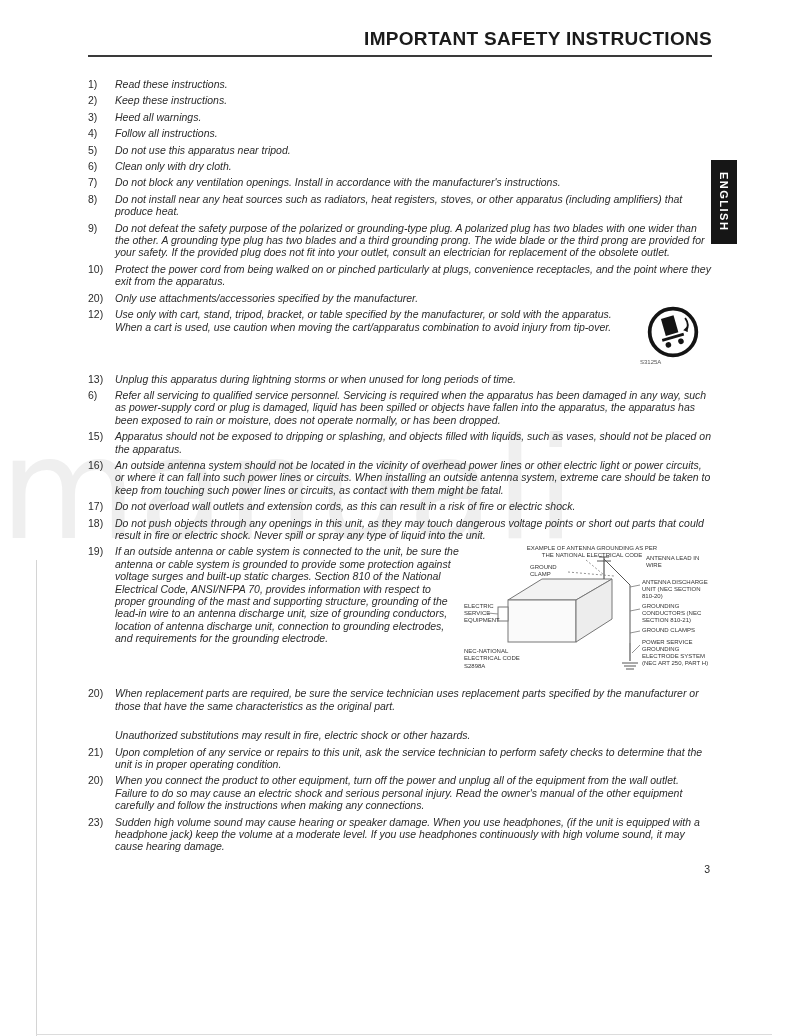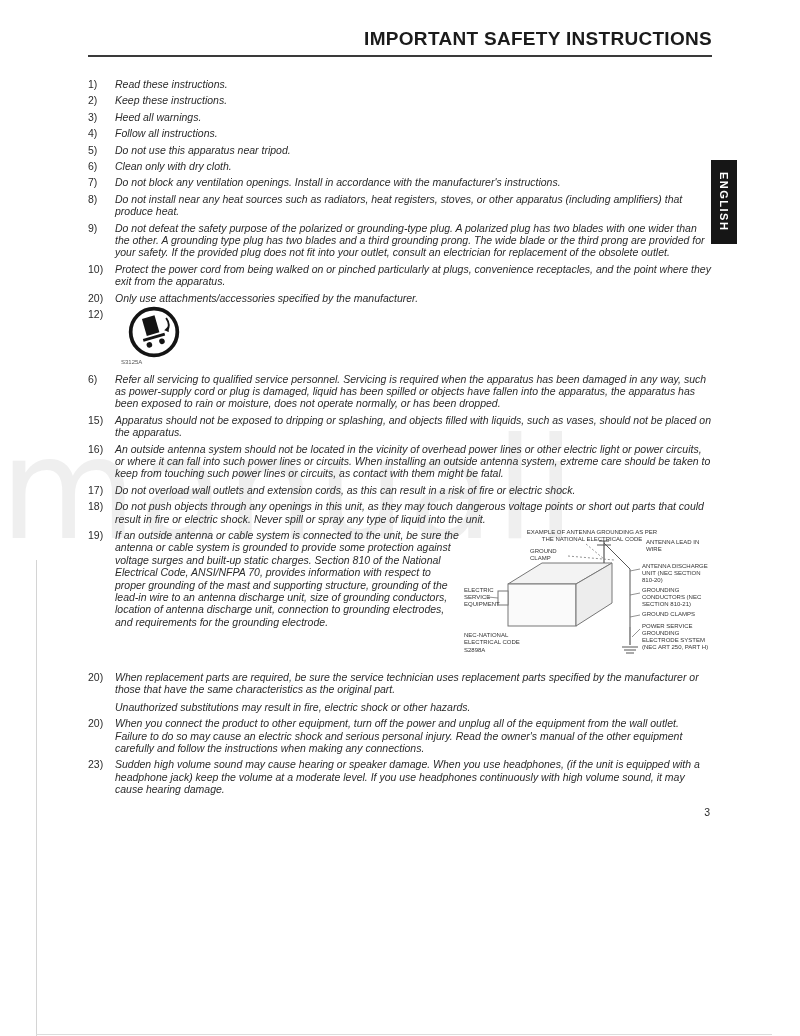--- a/index.html
+++ b/index.html
@@ -12,21 +12,21 @@
   
   .lang-tab{position:absolute;left:711px;top:160px;width:26px;height:84px;background:#161616;
             display:flex;align-items:center;justify-content:center;}
   .lang-tab span{writing-mode:vertical-rl;color:#ffffff;font-size:11px;font-weight:bold;letter-spacing:1.5px;}
   
   .content{position:absolute;left:88px;top:78px;width:624px;}
   .item{display:flex;margin-bottom:4px;font-size:10.5px;line-height:12.4px;}
   .num{flex:0 0 27px;}
   .txt{flex:1;font-style:italic;}
   .txt-19{flex:0 0 345px;}
-  .para2{margin-top:5px;}
+  .para2{margin-top:17px;}
   
   .cart-fig{flex:0 0 78px;display:flex;flex-direction:column;align-items:center;margin-top:-4px;}
   .fig-code{font-size:6px;color:#555;align-self:flex-start;margin-left:6px;margin-top:-4px;}
   
   .diagram{flex:1;position:relative;height:138px;margin-left:4px;}
   .diagram svg{position:absolute;left:0;top:0;}
   .dlbl{position:absolute;font-size:6px;line-height:7px;color:#333;}
   .dlbl.center{text-align:center;}
   
   .page-num{text-align:right;font-size:10.5px;margin-top:10px;padding-right:2px;}
@@ -95,36 +95,41 @@
       <span class="num">10)</span>
       <div class="txt">Protect the power cord from being walked on or pinched particularly at plugs, convenience receptacles, and the point where they exit from the apparatus.</div>
     </div>
     <div class="item">
       <span class="num">20)</span>
       <div class="txt">Only use attachments/accessories specified by the manufacturer.</div>
     </div>
 
     <div class="item">
       <span class="num">12)</span>
+      <div class="txt">Use only with cart, stand, tripod, bracket, or table specified by the manufacturer, or sold with the apparatus. When a cart is used, use caution when moving the cart/apparatus combination to avoid injury from tip-over.</div>
       <div class="cart-fig">
         <svg width="56" height="56" viewBox="0 0 60 60">
           <circle cx="30" cy="30" r="25" fill="none" stroke="#141414" stroke-width="4"></circle>
           <g transform="rotate(-16 30 32)">
             <rect x="22" y="13" width="14" height="19" fill="#141414"></rect>
             <rect x="17" y="34" width="24" height="3" fill="#141414"></rect>
             <circle cx="22" cy="42" r="3" fill="#141414"></circle>
             <circle cx="36" cy="42" r="3" fill="#141414"></circle>
           </g>
           <path d="M43 15 q5 7 1 14" fill="none" stroke="#141414" stroke-width="2"></path>
           <path d="M41 28 l5 2 -1 -6 z" fill="#141414"></path>
         </svg>
         <div class="fig-code">S3125A</div>
       </div>
     </div>
 
+    <div class="item">
+      <span class="num">13)</span>
+      <div class="txt">Unplug this apparatus during lightning storms or when unused for long periods of time.</div>
+    </div>
     <div class="item">
       <span class="num">6)</span>
       <div class="txt">Refer all servicing to qualified service personnel. Servicing is required when the apparatus has been damaged in any way, such as power-supply cord or plug is damaged, liquid has been spilled or objects have fallen into the apparatus, the apparatus has been exposed to rain or moisture, does not operate normally, or has been dropped.</div>
     </div>
     <div class="item">
       <span class="num">15)</span>
       <div class="txt">Apparatus should not be exposed to dripping or splashing, and objects filled with liquids, such as vases, should not be placed on the apparatus.</div>
     </div>
     <div class="item">
       <span class="num">16)</span>
@@ -179,20 +184,24 @@
 
     <div class="item">
       <span class="num">20)</span>
       <div class="txt">
         <div>When replacement parts are required, be sure the service technician uses replacement parts specified by the manufacturer or those that have the same characteristics as the original part.</div>
         <div class="para2">Unauthorized substitutions may result in fire, electric shock or other hazards.</div>
       </div>
     </div>
 
     <div class="item">
+      <span class="num">21)</span>
+      <div class="txt">Upon completion of any service or repairs to this unit, ask the service technician to perform safety checks to determine that the unit is in proper operating condition.</div>
+    </div>
+    <div class="item">
       <span class="num">20)</span>
       <div class="txt">When you connect the product to other equipment, turn off the power and unplug all of the equipment from the wall outlet. Failure to do so may cause an electric shock and serious personal injury. Read the owner's manual of the other equipment carefully and follow the instructions when making any connections.</div>
     </div>
     <div class="item">
       <span class="num">23)</span>
       <div class="txt">Sudden high volume sound may cause hearing or speaker damage. When you use headphones, (if the unit is equipped with a headphone jack) keep the volume at a moderate level. If you use headphones continuously with high volume sound, it may cause hearing damage.</div>
     </div>
 
     <div class="page-num">3</div>
   </div>

